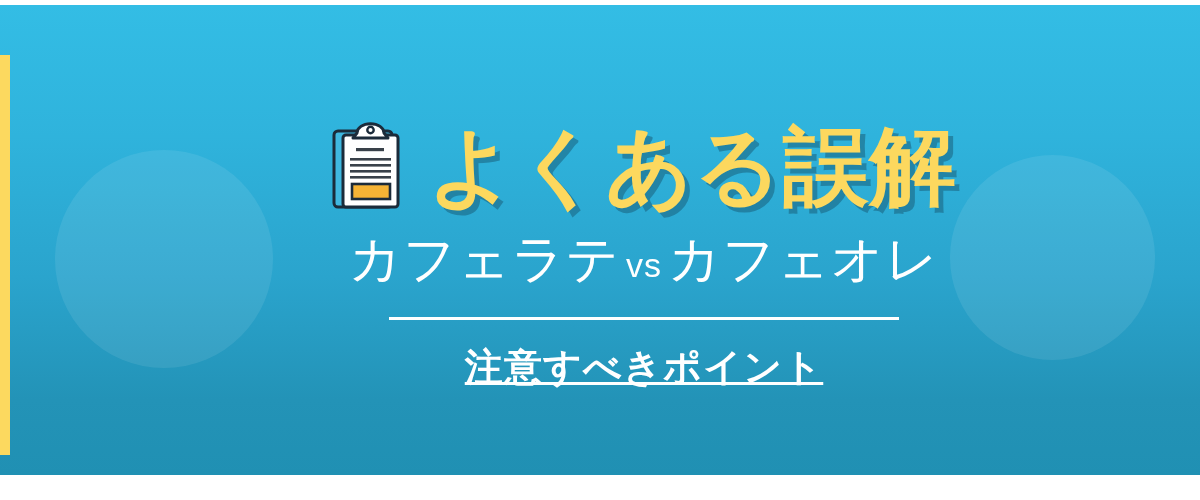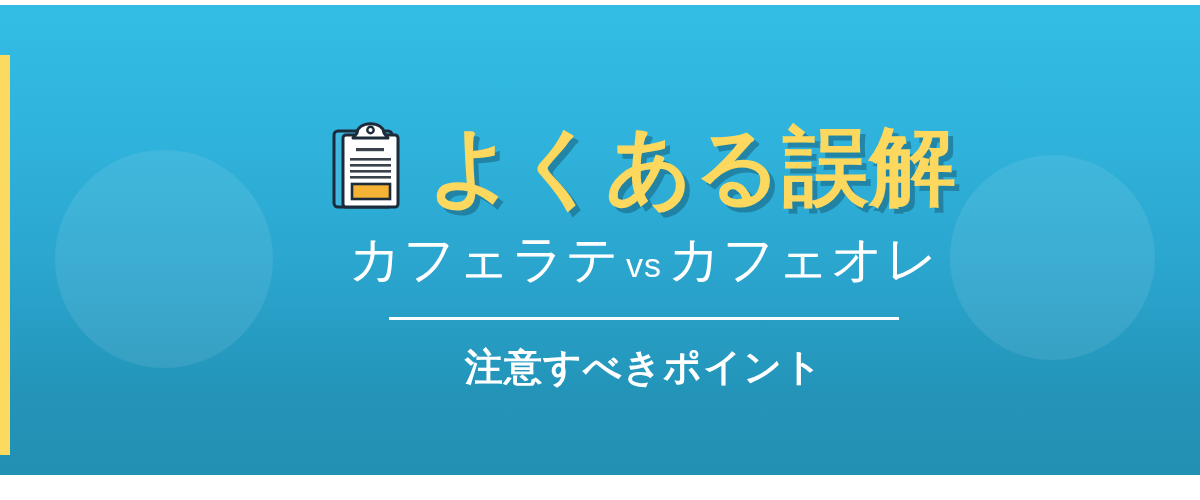--- a/index.html
+++ b/index.html
@@ -136,20 +136,21 @@
   }
 
   .caption {
     margin-top: 28px;
     font-size: 38px;
     font-weight: 700;
     line-height: 1;
     color: #ffffff;
     letter-spacing: 0.03em;
     white-space: nowrap;
+    text-decoration: underline;
   }
 </style>
 </head>
 <body>
 
 <div class="banner">
 
   <div class="gradient-field">
     <div class="deco-circle left"></div>
     <div class="deco-circle right"></div>

